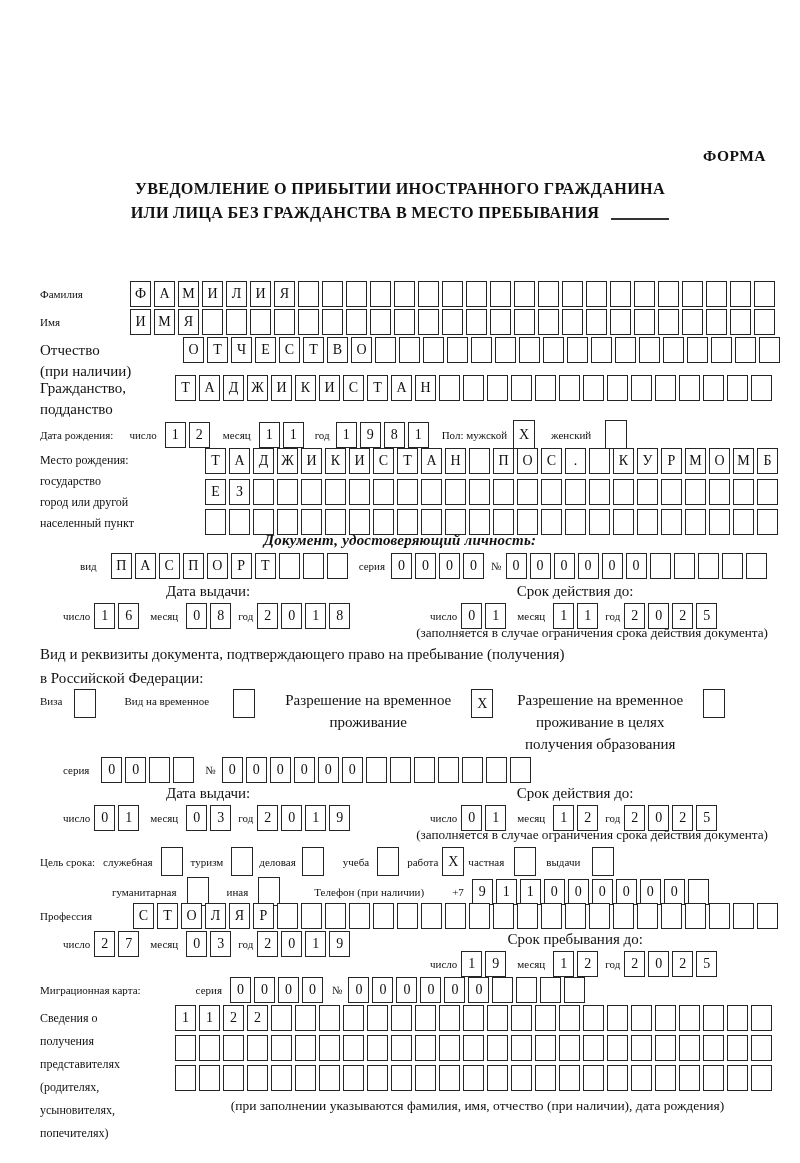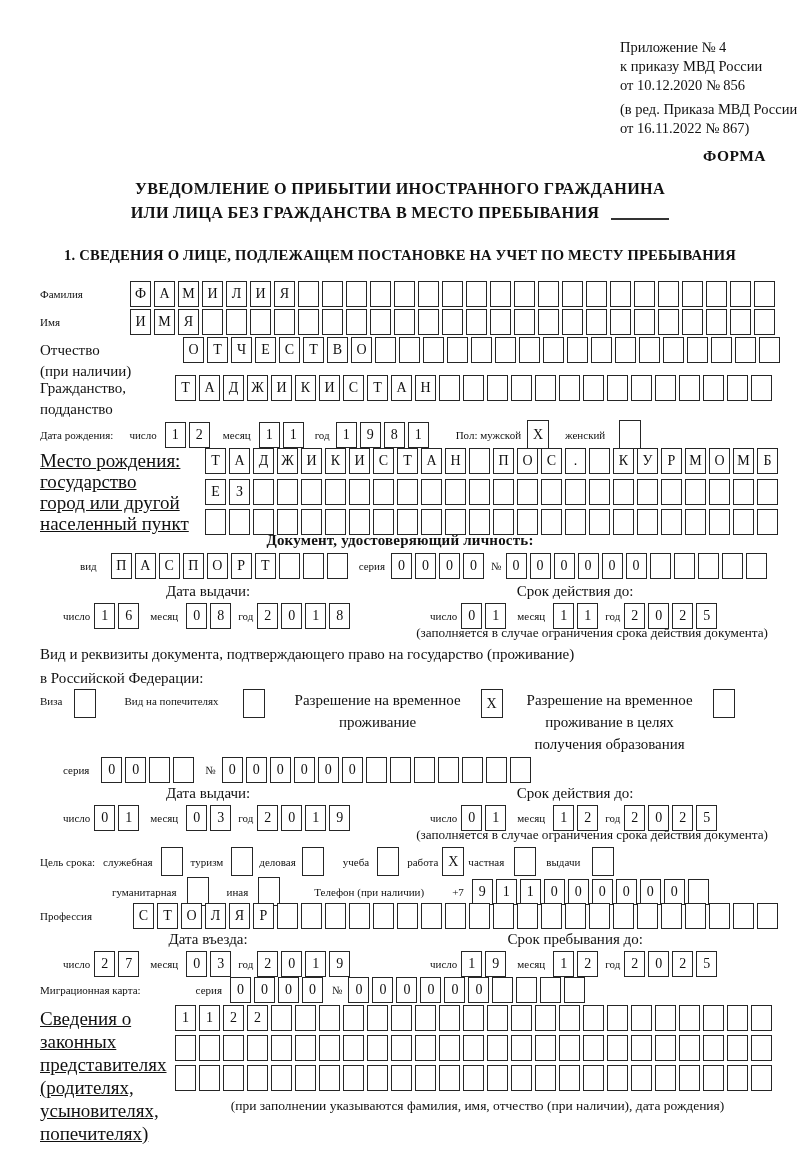--- a/index.html
+++ b/index.html
@@ -18,47 +18,39 @@
   .row.top{align-items:flex-start;}
   .lbl{font-size:11px;flex:none;}
   .flabel{font-size:15px;flex:none;line-height:21px;padding-top:3px;}
   .boxes{display:inline-flex;flex:none;}
   .box{
     box-sizing:border-box;display:inline-flex;align-items:center;justify-content:center;
     width:21px;height:26px;border:1.6px solid #262626;margin-right:3px;
     font-size:14px;line-height:1;background:#fff;flex:none;
   }
   .cboxes .box{width:22px;height:29px;margin-right:0;}
-  .labelcol{position:absolute;font-size:19px;text-decoration:underline;}
+  .labelcol{position:absolute;font-size:12px;}
   .center-lab{font-size:15px;text-align:center;line-height:22px;flex:none;}
   .dategroup{position:absolute;}
   .dg-head{text-align:center;font-size:15px;margin-bottom:3px;}
   .dg-row{display:flex;align-items:center;white-space:nowrap;}
   .note{position:absolute;font-size:13.2px;}
   .pt{padding-top:6px;}
 </style>
 </head>
 <body>
 
 <div class="page">
 
-  <div class="hdr">
-    <div>Приложение № 4</div>
-    <div>к приказу МВД России</div>
-    <div>от 10.12.2020 № 856</div>
-    <div class="gap">(в ред. Приказа МВД России</div>
-    <div>от 16.11.2022 № 867)</div>
-  </div>
   <div class="forma">ФОРМА</div>
 
   <div class="title" style="top:180px;">УВЕДОМЛЕНИЕ О ПРИБЫТИИ ИНОСТРАННОГО ГРАЖДАНИНА</div>
   <div class="title" style="top:204px;">
     <span>ИЛИ ЛИЦА БЕЗ ГРАЖДАНСТВА В МЕСТО ПРЕБЫВАНИЯ</span><span class="uline"></span>
   </div>
-  <div class="sect" style="top:247px;">1. СВЕДЕНИЯ О ЛИЦЕ, ПОДЛЕЖАЩЕМ ПОСТАНОВКЕ НА УЧЕТ ПО МЕСТУ ПРЕБЫВАНИЯ</div>
 
   <div class="row" style="top:281px;left:40px;">
     <span class="lbl" style="width:90px;">Фамилия</span>
     <span class="boxes">
         <span class="box">Ф</span>
         <span class="box">А</span>
         <span class="box">М</span>
         <span class="box">И</span>
         <span class="box">Л</span>
         <span class="box">И</span>
@@ -199,21 +191,21 @@
         <span class="box">1</span>
         <span class="box">1</span>
       </span>
     <span class="lbl" style="margin-left:8px;">год</span>
     <span class="boxes" style="margin-left:6px;">
         <span class="box">1</span>
         <span class="box">9</span>
         <span class="box">8</span>
         <span class="box">1</span>
       </span>
-    <span class="lbl" style="margin-left:24px;">Пол: мужской</span>
+    <span class="lbl" style="margin-left:10px;">Пол: мужской</span>
     <span class="boxes cboxes" style="margin-left:6px;">
         <span class="box">X</span>
       </span>
     <span class="lbl" style="margin-left:16px;">женский</span>
     <span class="boxes cboxes" style="margin-left:14px;">
         <span class="box"></span>
       </span>
   </div>
 
   <div class="labelcol" style="top:450px;left:40px;line-height:21px;">
@@ -300,21 +292,21 @@
         <span class="box"></span>
         <span class="box"></span>
         <span class="box"></span>
         <span class="box"></span>
         <span class="box"></span>
         <span class="box"></span>
         <span class="box"></span>
       </span>
   </div>
 
-  <div class="sect" style="top:532px;font-size:15px;">Документ, удостоверяющий личность:</div>
+  <div class="sect" style="top:532px;font-size:15px;font-style:italic;">Документ, удостоверяющий личность:</div>
   <div class="row" style="top:553px;left:80px;">
     <span class="lbl">вид</span>
     <span class="boxes" style="margin-left:14px;">
         <span class="box">П</span>
         <span class="box">А</span>
         <span class="box">С</span>
         <span class="box">П</span>
         <span class="box">О</span>
         <span class="box">Р</span>
         <span class="box">Т</span>
@@ -384,29 +376,29 @@
       <span class="boxes" style="margin-left:4px;">
           <span class="box">2</span>
           <span class="box">0</span>
           <span class="box">2</span>
           <span class="box">5</span>
         </span>
     </div>
   </div>
   <div class="note" style="top:625px;right:32px;">(заполняется в случае ограничения срока действия документа)</div>
 
-  <div class="abs" style="top:646px;left:40px;font-size:15px;">Вид и реквизиты документа, подтверждающего право на государство (проживание)</div>
+  <div class="abs" style="top:646px;left:40px;font-size:15px;">Вид и реквизиты документа, подтверждающего право на пребывание (получения)</div>
   <div class="abs" style="top:670px;left:40px;font-size:15px;">в Российской Федерации:</div>
 
   <div class="row top" style="top:689px;left:40px;gap:8px;">
     <span class="lbl pt">Виза</span>
     <span class="boxes cboxes" style="margin-left:4px;">
         <span class="box"></span>
       </span>
-    <span class="lbl pt" style="margin-left:20px;">Вид на попечителях</span>
+    <span class="lbl pt" style="margin-left:20px;">Вид на временное</span>
     <span class="boxes cboxes" style="margin-left:16px;">
         <span class="box"></span>
       </span>
     <span class="center-lab" style="margin-left:22px;">
       <span>Разрешение на временное</span><br>
       <span>проживание</span>
     </span>
     <span class="boxes cboxes" style="margin-left:12px;">
         <span class="box">X</span>
       </span>
@@ -576,21 +568,20 @@
         <span class="box"></span>
         <span class="box"></span>
         <span class="box"></span>
         <span class="box"></span>
         <span class="box"></span>
         <span class="box"></span>
       </span>
   </div>
 
   <div class="dategroup" style="top:931px;left:63px;">
-    <div class="dg-head">Дата въезда:</div>
     <div class="dg-row">
       <span class="lbl">число</span>
       <span class="boxes" style="margin-left:4px;">
           <span class="box">2</span>
           <span class="box">7</span>
         </span>
       <span class="lbl" style="margin-left:8px;">месяц</span>
       <span class="boxes" style="margin-left:8px;">
           <span class="box">0</span>
           <span class="box">3</span>
@@ -646,21 +637,21 @@
         <span class="box">0</span>
         <span class="box"></span>
         <span class="box"></span>
         <span class="box"></span>
         <span class="box"></span>
       </span>
   </div>
 
   <div class="labelcol" style="top:1007px;left:40px;line-height:23px;">
     <div>Сведения о</div>
-    <div>законных</div>
+    <div>получения</div>
     <div>представителях</div>
     <div>(родителях,</div>
     <div>усыновителях,</div>
     <div>попечителях)</div>
   </div>
   <div class="row" style="top:1005px;left:175px;">
     <span class="boxes">
         <span class="box">1</span>
         <span class="box">1</span>
         <span class="box">2</span>

